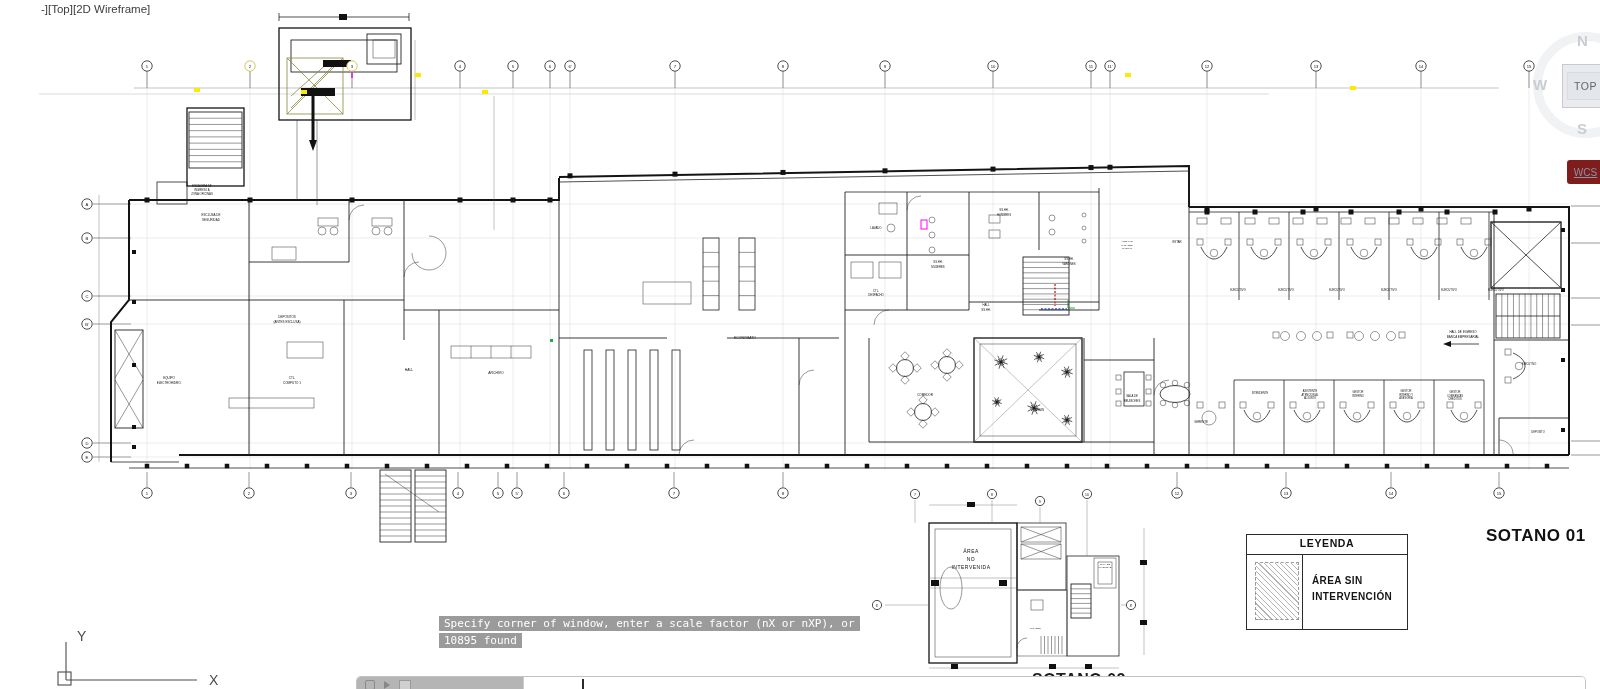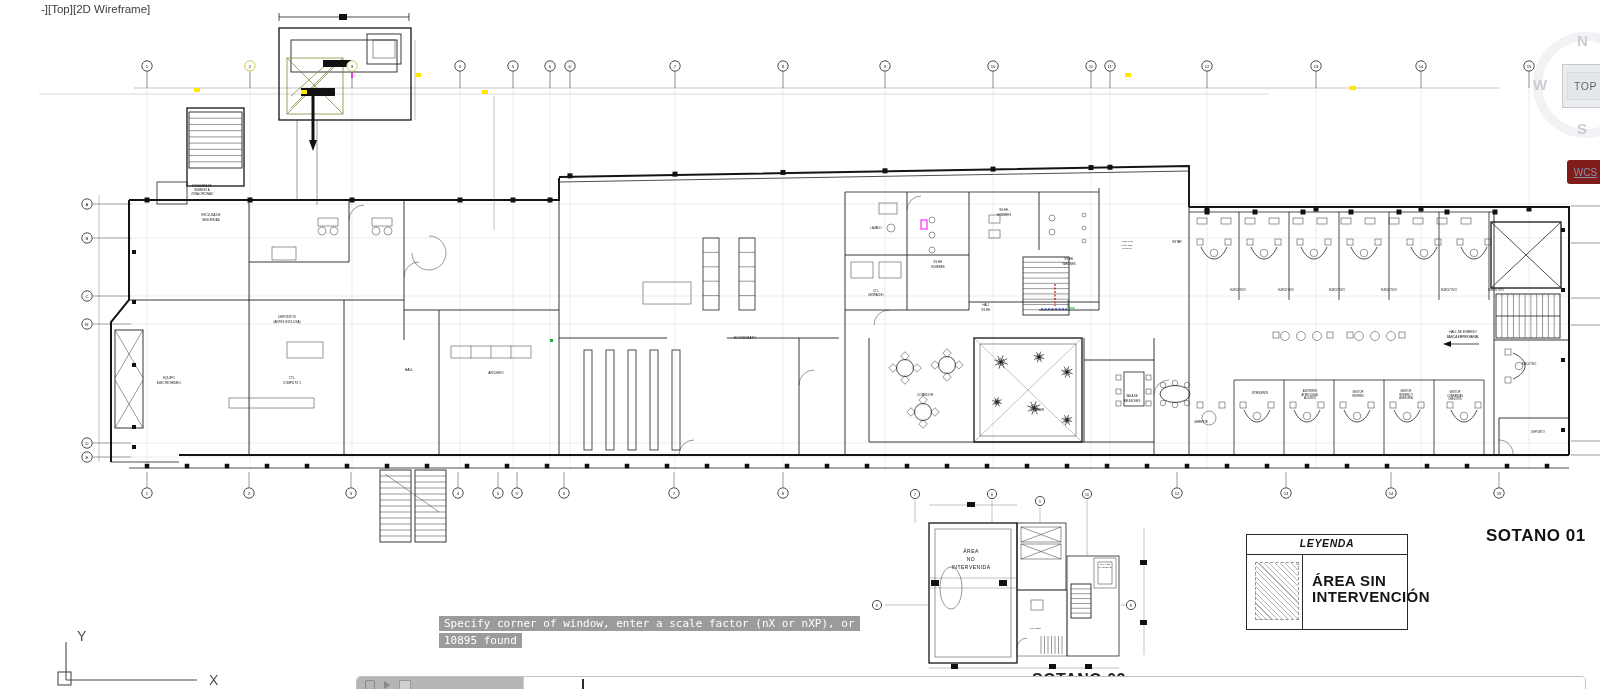--- a/index.html
+++ b/index.html
@@ -51,25 +51,25 @@
        border-radius:3px;color:#8595a8;font-size:10px;display:flex;align-items:center;
        justify-content:center;gap:4px;z-index:30;cursor:pointer;text-decoration:underline;}
   .wcs-arrow{width:0;height:0;border-left:3.5px solid transparent;border-right:3.5px solid transparent;
              border-top:4px solid #9aa7b8;}
   
   .ucs{position:absolute;left:0px;top:615px;z-index:20;}
   
   .legend-box{position:absolute;left:1207px;top:534px;width:160px;height:94px;
               border:1.5px solid #2a2a2a;background:#fff;z-index:20;}
   .legend-head{height:17px;border-bottom:1.5px solid #2a2a2a;text-align:center;font-size:10.5px;
-               font-weight:bold;letter-spacing:.6px;padding-top:2px;color:#111;font-style:italic;}
+               font-weight:bold;letter-spacing:.6px;padding-top:2px;color:#111;}
   .legend-divider{position:absolute;left:55px;top:19px;bottom:0;width:0;border-left:1.3px solid #2a2a2a;}
   .legend-swatch{position:absolute;left:8px;top:27px;width:42px;height:56px;border:1px dashed #9a9a9a;
                  background:repeating-linear-gradient(45deg,#ffffff 0 3px,#b4b4b4 3px 3.8px);}
-  .legend-text{position:absolute;left:65px;top:38px;font-size:15px;letter-spacing:.4px;
+  .legend-text{position:absolute;left:65px;top:38px;font-size:10px;letter-spacing:.4px;
                line-height:16px;font-weight:bold;color:#151515;}
   .title-main{position:absolute;left:1447px;top:526px;font-size:17px;font-weight:bold;
               letter-spacing:.5px;color:#111;z-index:20;}
   .title-secondary{position:absolute;left:993px;top:671px;font-size:16px;font-weight:bold;
                    letter-spacing:.5px;color:#1d1d1d;z-index:20;}
 </style>
 </head>
 <body>
 
 <div class="canvas">

